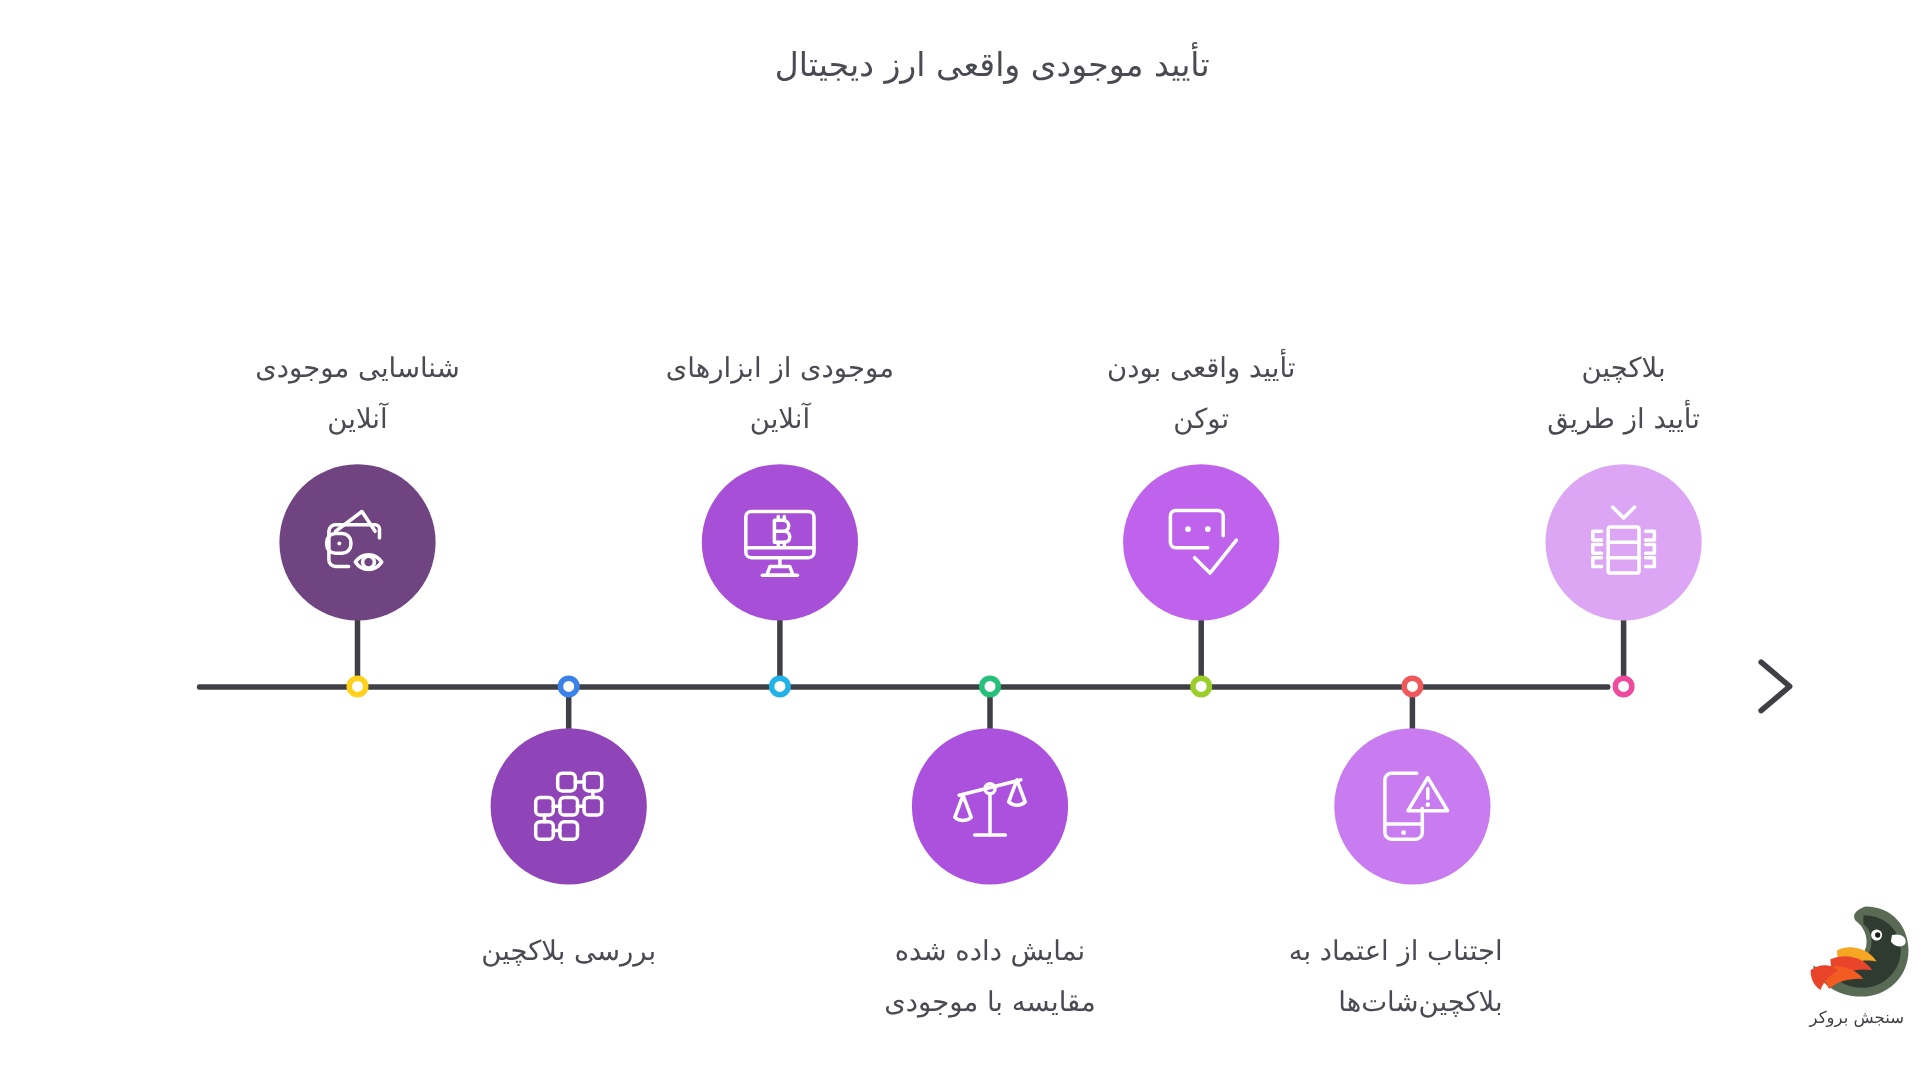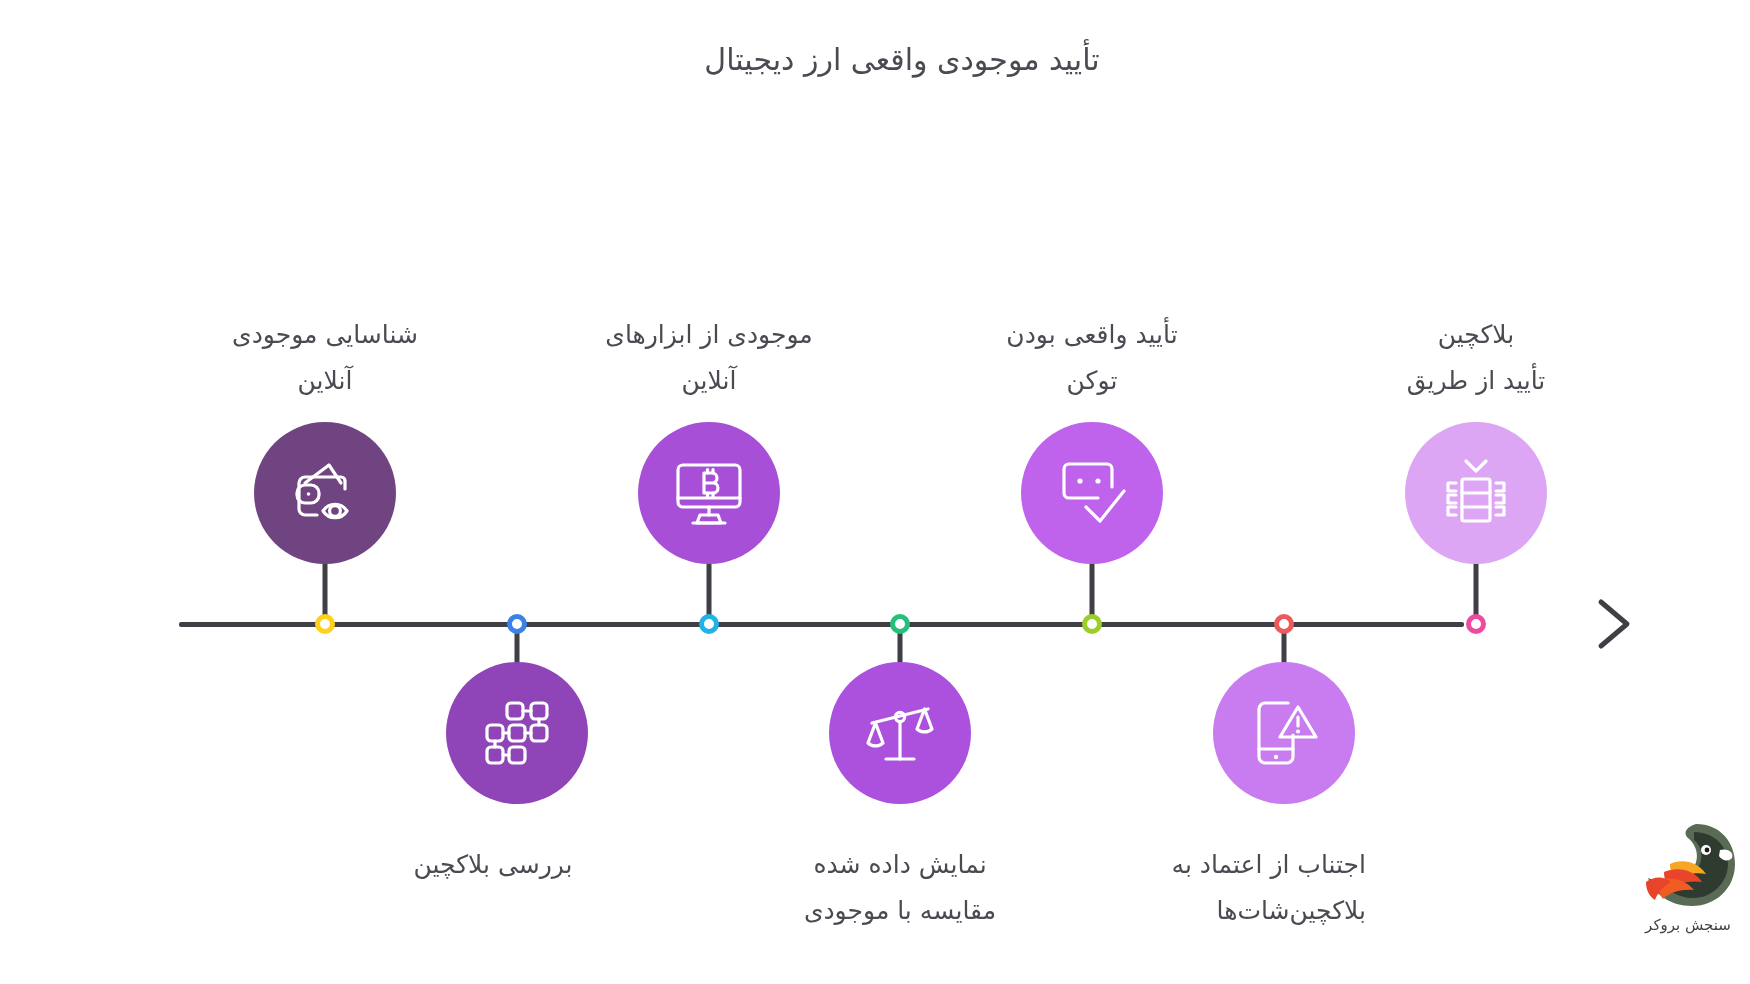--- a/index.html
+++ b/index.html
@@ -176,21 +176,21 @@
       <line x1="42" y1="14" x2="50" y2="14"></line>
       <line x1="58" y1="22" x2="58" y2="28"></line>
       <line x1="22" y1="36" x2="28" y2="36"></line>
       <line x1="44" y1="36" x2="50" y2="36"></line>
       <line x1="14" y1="44" x2="14" y2="50"></line>
       <line x1="22" y1="58" x2="28" y2="58"></line>
     </svg>
         </span>
       </div>
       <div class="dot" style="left: 490px; border-color: rgb(59, 130, 232);"></div>
-      <div class="caption down" style="left: 466px; top: 842px;">
+      <div class="caption down" style="left: 490px; top: 842px;">
         <span class="line">بررسی بلاکچین</span>
       </div>
       <div class="stem up" style="left: 682px;"></div>
       <div class="bubble up" style="left: 682px; background: rgb(167, 79, 214);">
         <span>
     <svg viewBox="0 0 72 72" width="72" height="72" fill="none" stroke="#ffffff" stroke-width="3.2" stroke-linecap="round" stroke-linejoin="round">
       <rect x="5" y="8" width="62" height="42" rx="5"></rect>
       <line x1="5" y1="41" x2="67" y2="41"></line>
       <path d="M27 58 h18 l3 8 H24 Z"></path>
       <line x1="36" y1="50" x2="36" y2="58"></line>

